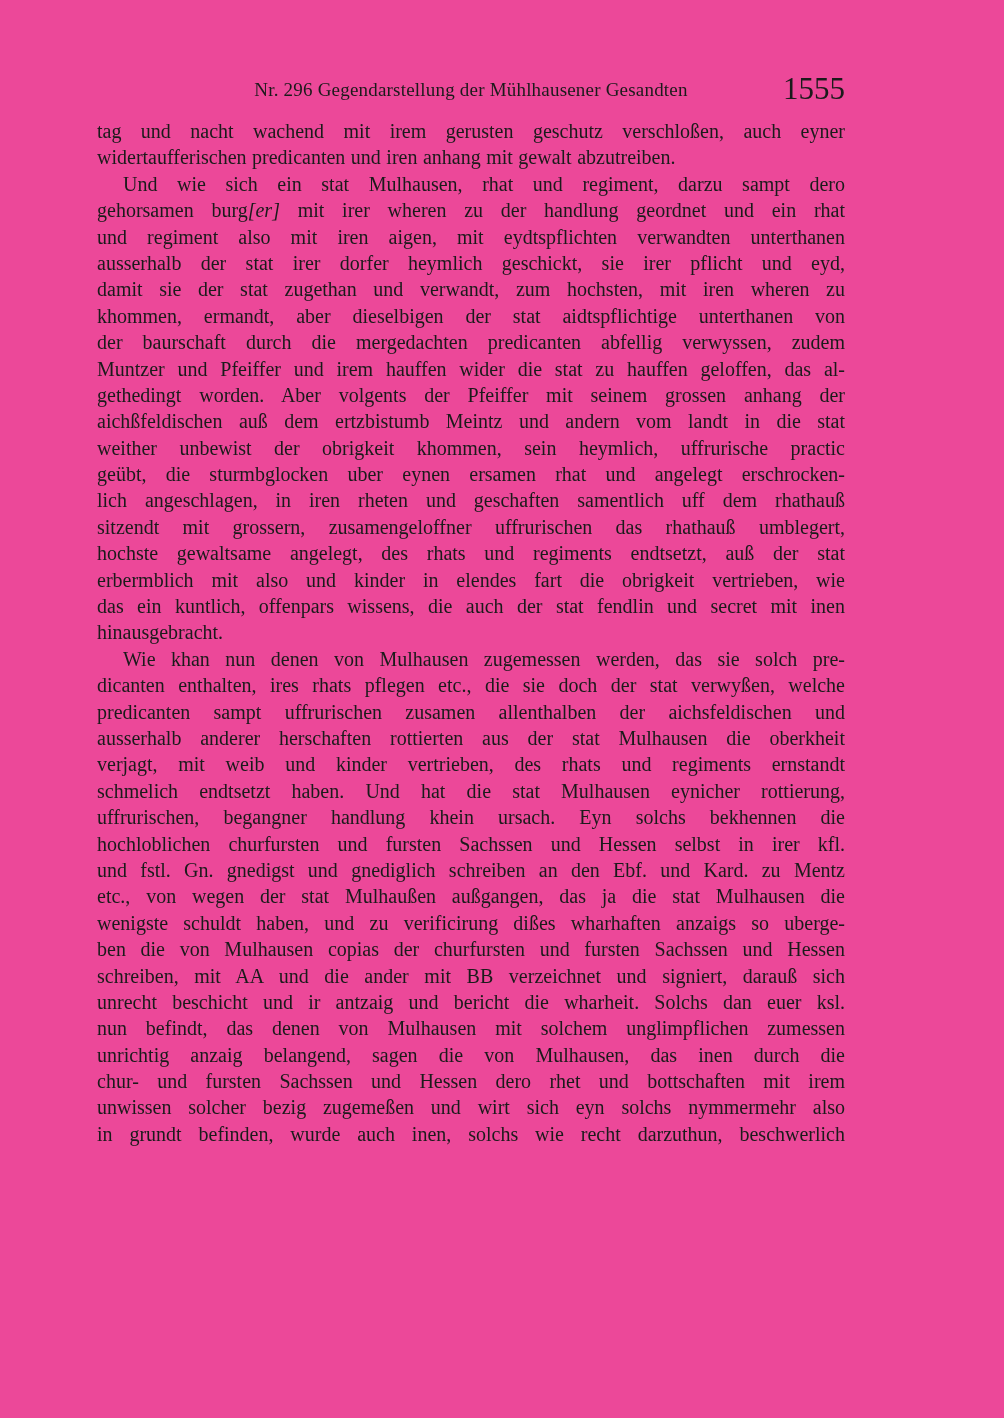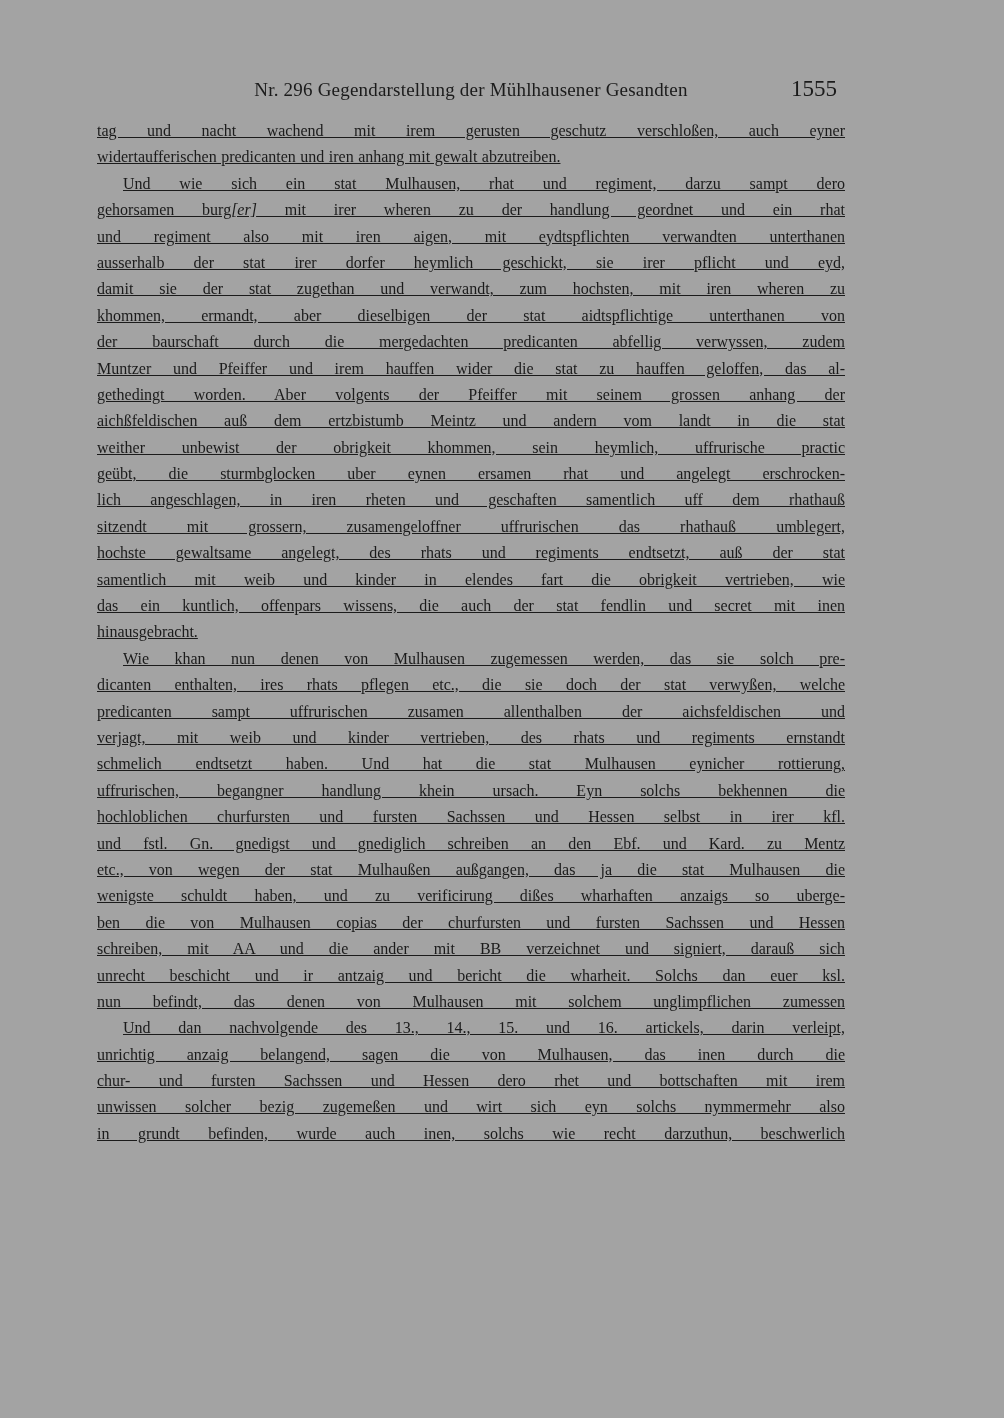--- a/index.html
+++ b/index.html
@@ -4,21 +4,21 @@
 <style>
   html, body {
     margin: 0;
     padding: 0;
     background: #ffffff;
   }
   .page {
     position: relative;
     width: 1004px;
     height: 1418px;
-    background: #a3a3a3;
+    background: #ec4899;
     color: #1b1b1b;
     font-family: "Liberation Serif", serif;
     overflow: hidden;
     box-sizing: border-box;
     padding-top: 78px;
   }
   .text-column {
     width: 748px;
     margin-left: 97px;
   }
@@ -32,29 +32,28 @@
   .running-title {
     display: block;
     text-align: center;
     font-size: 19px;
     line-height: 24px;
     letter-spacing: 0.2px;
     white-space: nowrap;
   }
   .page-number {
     position: absolute;
-    right: 8px;
+    right: 0;
     top: -2px;
-    font-size: 23px;
+    font-size: 31px;
     line-height: 26px;
     margin-left: 20px;
   }
   .body-text {
-    font-size: 16px;
-    text-decoration: underline;
+    font-size: 20px;
   }
   .line {
     height: 26.4px;
     line-height: 26.4px;
     text-align: justify;
     text-align-last: justify;
     white-space: normal;
     word-spacing: 0.5px;
   }
   .line.indent {
@@ -86,36 +85,36 @@
       <div class="line">khommen, ermandt, aber dieselbigen der stat aidtspflichtige unterthanen von</div>
       <div class="line">der baurschaft durch die mergedachten predicanten abfellig verwyssen, zudem</div>
       <div class="line">Muntzer und Pfeiffer und irem hauffen wider die stat zu hauffen geloffen, das al-</div>
       <div class="line">gethedingt worden. Aber volgents der Pfeiffer mit seinem grossen anhang der</div>
       <div class="line">aichßfeldischen auß dem ertzbistumb Meintz und andern vom landt in die stat</div>
       <div class="line">weither unbewist der obrigkeit khommen, sein heymlich, uffrurische practic</div>
       <div class="line">geübt, die sturmbglocken uber eynen ersamen rhat und angelegt erschrocken-</div>
       <div class="line">lich angeschlagen, in iren rheten und geschaften samentlich uff dem rhathauß</div>
       <div class="line">sitzendt mit grossern, zusamengeloffner uffrurischen das rhathauß umblegert,</div>
       <div class="line">hochste gewaltsame angelegt, des rhats und regiments endtsetzt, auß der stat</div>
-      <div class="line">samentlich mit weib und kinder in elendes fart die obrigkeit vertrieben, wie</div>
+      <div class="line">erbermblich mit also und kinder in elendes fart die obrigkeit vertrieben, wie</div>
       <div class="line">das ein kuntlich, offenpars wissens, die auch der stat fendlin und secret mit inen</div>
       <div class="line para-end">hinausgebracht.</div>
       <div class="line indent">Wie khan nun denen von Mulhausen zugemessen werden, das sie solch pre-</div>
       <div class="line">dicanten enthalten, ires rhats pflegen etc., die sie doch der stat verwyßen, welche</div>
       <div class="line">predicanten sampt uffrurischen zusamen allenthalben der aichsfeldischen und</div>
+      <div class="line">ausserhalb anderer herschaften rottierten aus der stat Mulhausen die oberkheit</div>
       <div class="line">verjagt, mit weib und kinder vertrieben, des rhats und regiments ernstandt</div>
       <div class="line">schmelich endtsetzt haben. Und hat die stat Mulhausen eynicher rottierung,</div>
       <div class="line">uffrurischen, begangner handlung khein ursach. Eyn solchs bekhennen die</div>
       <div class="line">hochloblichen churfursten und fursten Sachssen und Hessen selbst in irer kfl.</div>
       <div class="line">und fstl. Gn. gnedigst und gnediglich schreiben an den Ebf. und Kard. zu Mentz</div>
       <div class="line">etc., von wegen der stat Mulhaußen außgangen, das ja die stat Mulhausen die</div>
       <div class="line">wenigste schuldt haben, und zu verificirung dißes wharhaften anzaigs so uberge-</div>
       <div class="line">ben die von Mulhausen copias der churfursten und fursten Sachssen und Hessen</div>
       <div class="line">schreiben, mit AA und die ander mit BB verzeichnet und signiert, darauß sich</div>
       <div class="line">unrecht beschicht und ir antzaig und bericht die wharheit. Solchs dan euer ksl.</div>
       <div class="line">nun befindt, das denen von Mulhausen mit solchem unglimpflichen zumessen</div>
-      <div class="line indent">Und dan nachvolgende des 13., 14., 15. und 16. artickels, darin verleipt,</div>
       <div class="line">unrichtig anzaig belangend, sagen die von Mulhausen, das inen durch die</div>
       <div class="line">chur- und fursten Sachssen und Hessen dero rhet und bottschaften mit irem</div>
       <div class="line">unwissen solcher bezig zugemeßen und wirt sich eyn solchs nymmermehr also</div>
       <div class="line">in grundt befinden, wurde auch inen, solchs wie recht darzuthun, beschwerlich</div>
     </div>
 </div>
 
 </body></html>

